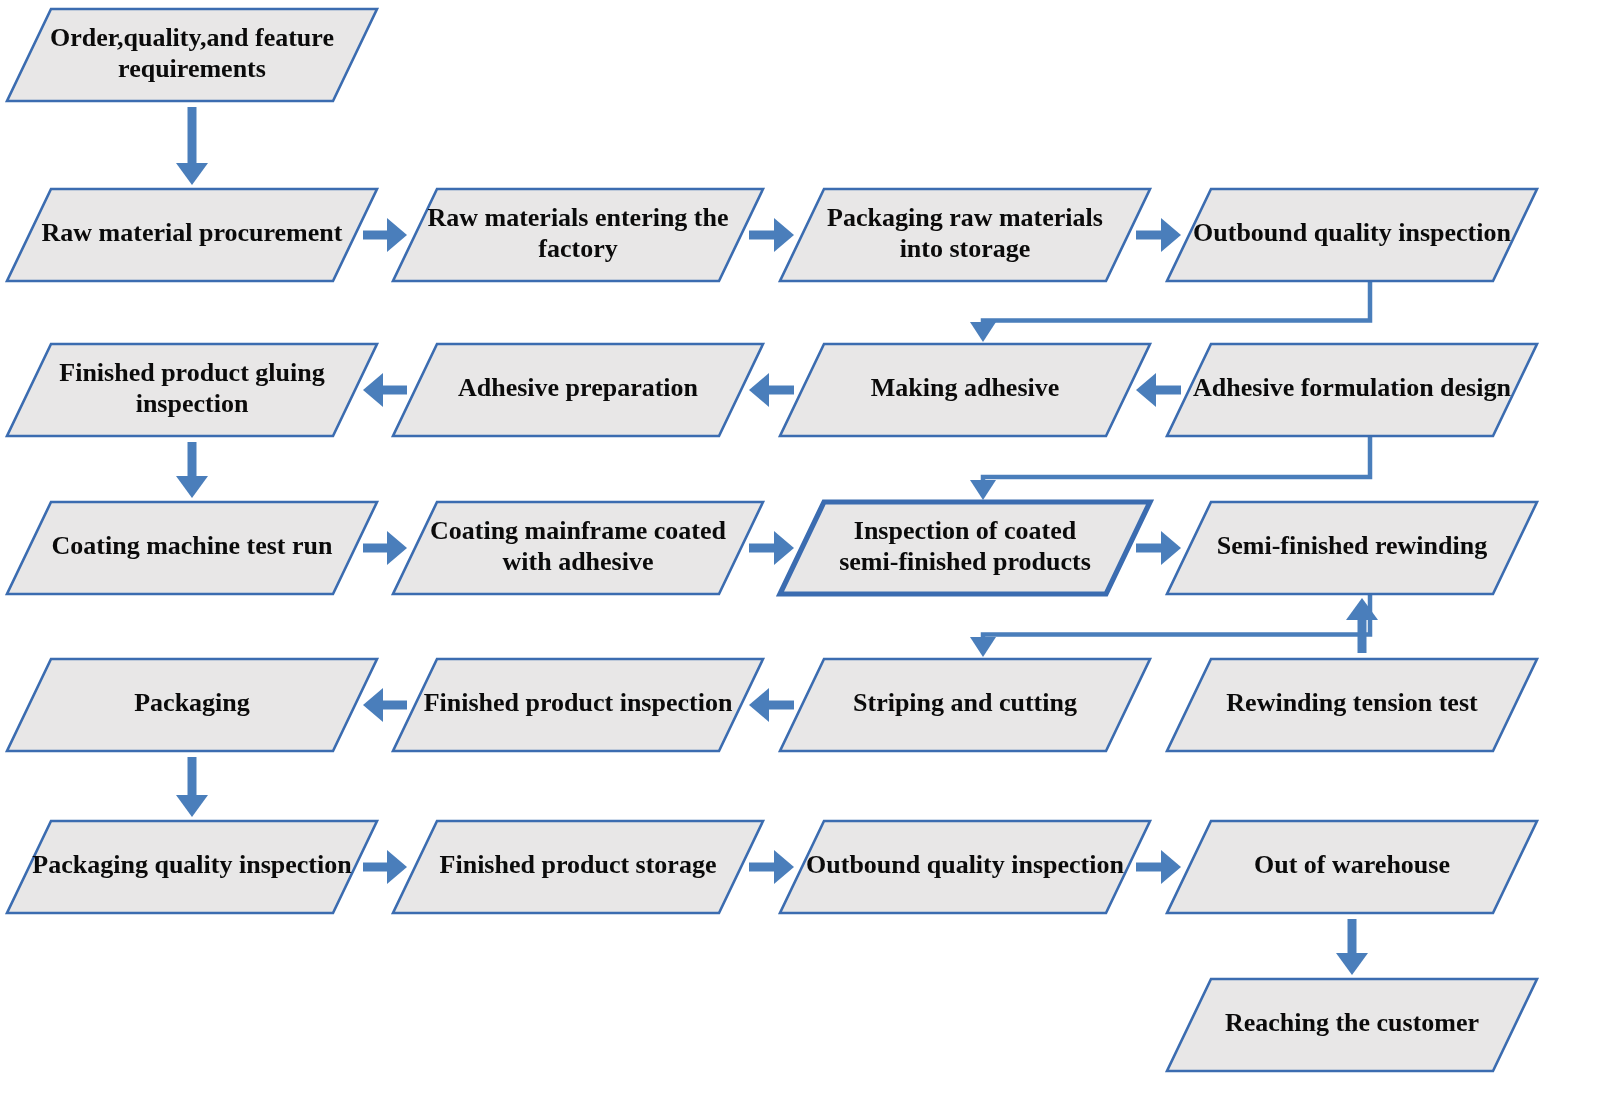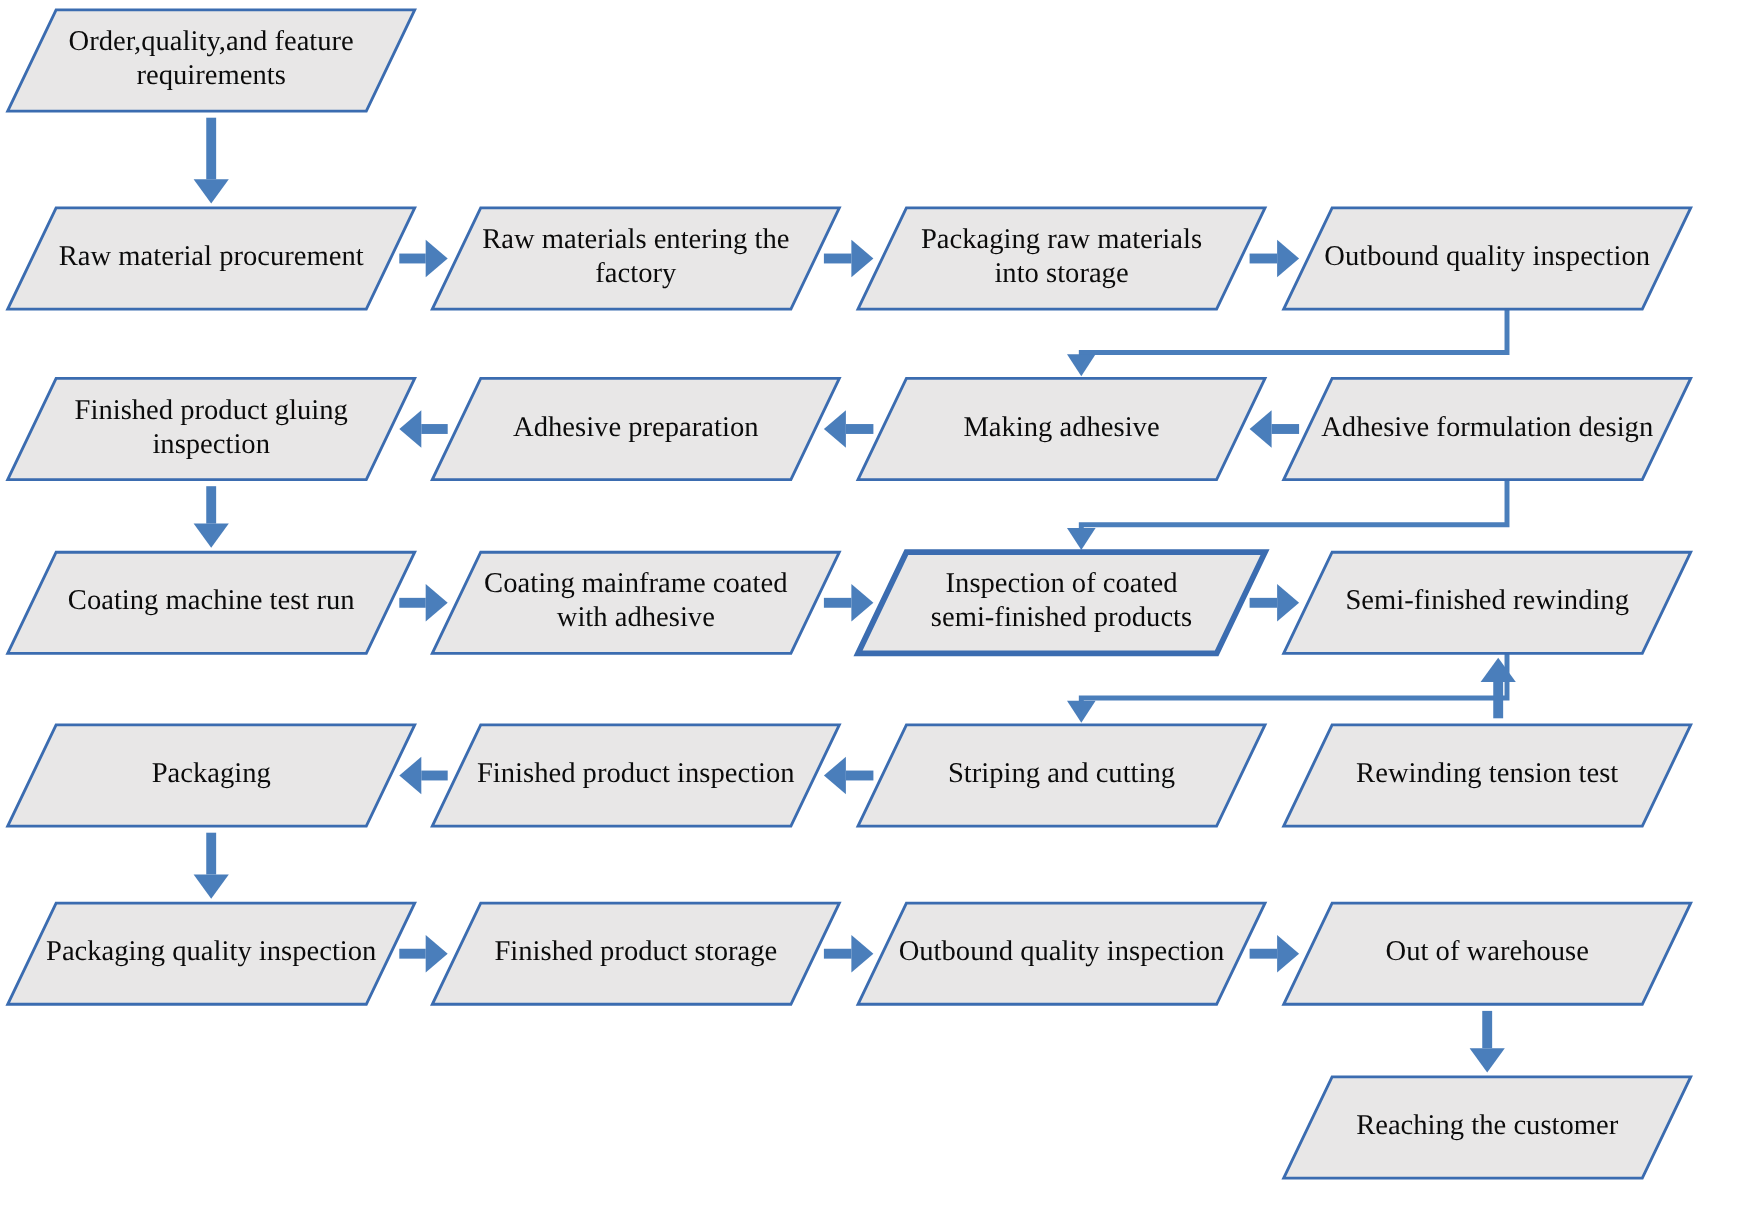--- a/index.html
+++ b/index.html
@@ -7,20 +7,21 @@
     padding: 0;
     background: #ffffff;
   }
   #stage {
     position: relative;
     width: 1600px;
     height: 1107px;
     background: #ffffff;
     overflow: hidden;
     font-family: "Liberation Serif", "DejaVu Serif", serif;
+    font-weight: bold;
   }
   #flow-svg {
     position: absolute;
     left: 0;
     top: 0;
     width: 1600px;
     height: 1107px;
   }
   .node-shape {
     fill: #E8E7E7;

